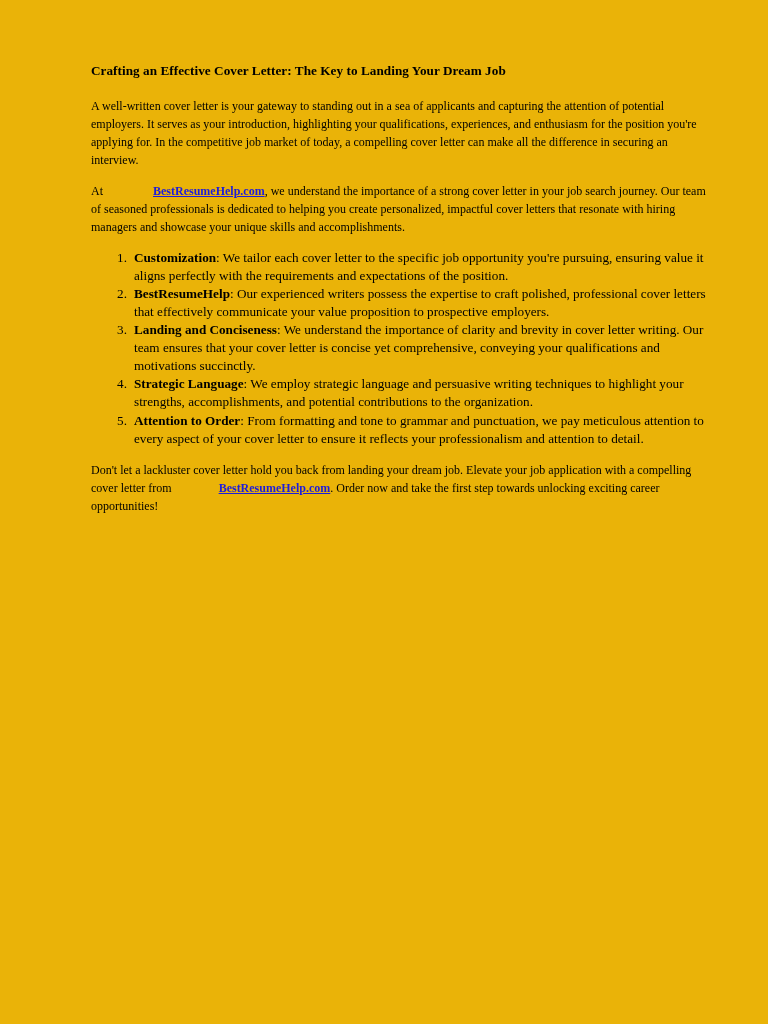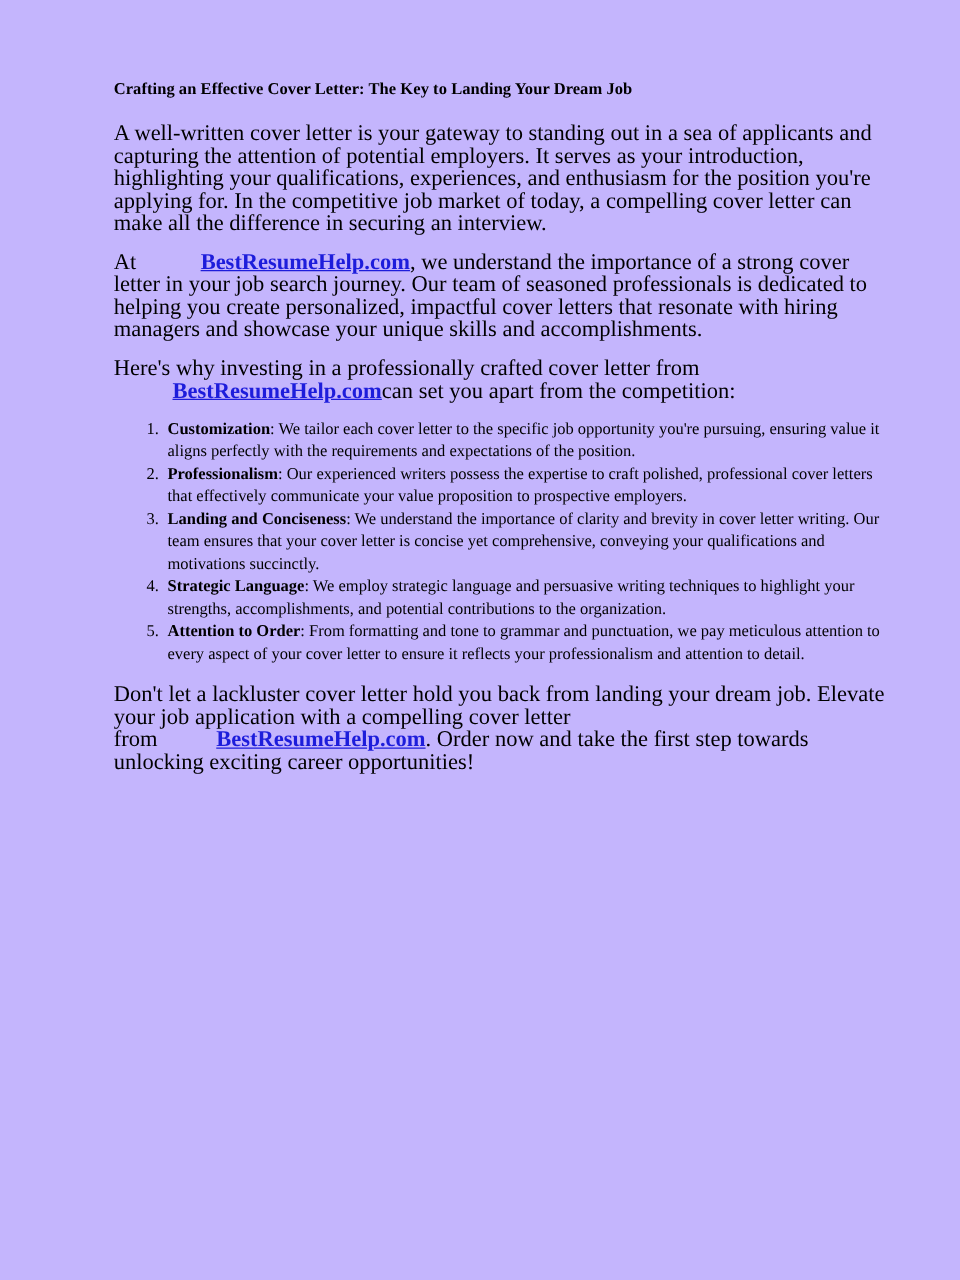--- a/index.html
+++ b/index.html
@@ -14,35 +14,35 @@
     overflow: hidden;
     font-family: "Liberation Serif", "DejaVu Serif", serif;
     color: #000000;
     -webkit-font-smoothing: antialiased;
   }
 
   .page {
     position: relative;
     width: 768px;
     height: 1024px;
-    background: #c4b5fd;
+    background: #eab308;
     box-sizing: border-box;
     padding: 62px 55px 0 91px;
   }
 
   .doc-title {
     font-size: 13.2px;
     font-weight: bold;
     line-height: 17px;
     margin: 0 0 18px 0;
     letter-spacing: 0.05px;
   }
 
   .para {
-    font-size: 18px;
+    font-size: 12px;
     line-height: 18.1px;
     margin: 0 0 12.5px 0;
     text-align: left;
     max-width: 624px;
   }
 
   .para:last-of-type {
     margin-bottom: 0;
   }
 
@@ -95,30 +95,27 @@
   <h1 class="doc-title">Crafting an Effective Cover Letter: The Key to Landing Your Dream Job</h1>
 
   <p class="para">
     <span>A well-written cover letter is your gateway to standing out in a sea of applicants and capturing the attention of potential employers. It serves as your introduction, highlighting your qualifications, experiences, and enthusiasm for the position you're applying for. In the competitive job market of today, a compelling cover letter can make all the difference in securing an interview.</span>
   </p>
 
   <p class="para">
     <span>At </span><a class="link" href="#">BestResumeHelp.com</a><span>, we understand the importance of a strong cover letter in your job search journey. Our team of seasoned professionals is dedicated to helping you create personalized, impactful cover letters that resonate with hiring managers and showcase your unique skills and accomplishments.</span>
   </p>
 
-  <p class="para">
-    <span>Here's why investing in a professionally crafted cover letter from </span><a class="link" href="#">BestResumeHelp.com</a><span>can set you apart from the competition:</span>
-  </p>
 
   <ol class="feature-list">
     <li>
       <span class="li-term">Customization</span><span>:</span><span> We tailor each cover letter to the specific job opportunity you're pursuing, ensuring value it aligns perfectly with the requirements and expectations of the position.</span>
     </li>
     <li>
-      <span class="li-term">Professionalism</span><span>:</span><span> Our experienced writers possess the expertise to craft polished, professional cover letters that effectively communicate your value proposition to prospective employers.</span>
+      <span class="li-term">BestResumeHelp</span><span>:</span><span> Our experienced writers possess the expertise to craft polished, professional cover letters that effectively communicate your value proposition to prospective employers.</span>
     </li>
     <li>
       <span class="li-term">Landing and Conciseness</span><span>:</span><span> We understand the importance of clarity and brevity in cover letter writing. Our team ensures that your cover letter is concise yet comprehensive, conveying your qualifications and motivations succinctly.</span>
     </li>
     <li>
       <span class="li-term">Strategic Language</span><span>:</span><span> We employ strategic language and persuasive writing techniques to highlight your strengths, accomplishments, and potential contributions to the organization.</span>
     </li>
     <li>
       <span class="li-term">Attention to Order</span><span>:</span><span> From formatting and tone to grammar and punctuation, we pay meticulous attention to every aspect of your cover letter to ensure it reflects your professionalism and attention to detail.</span>
     </li>

